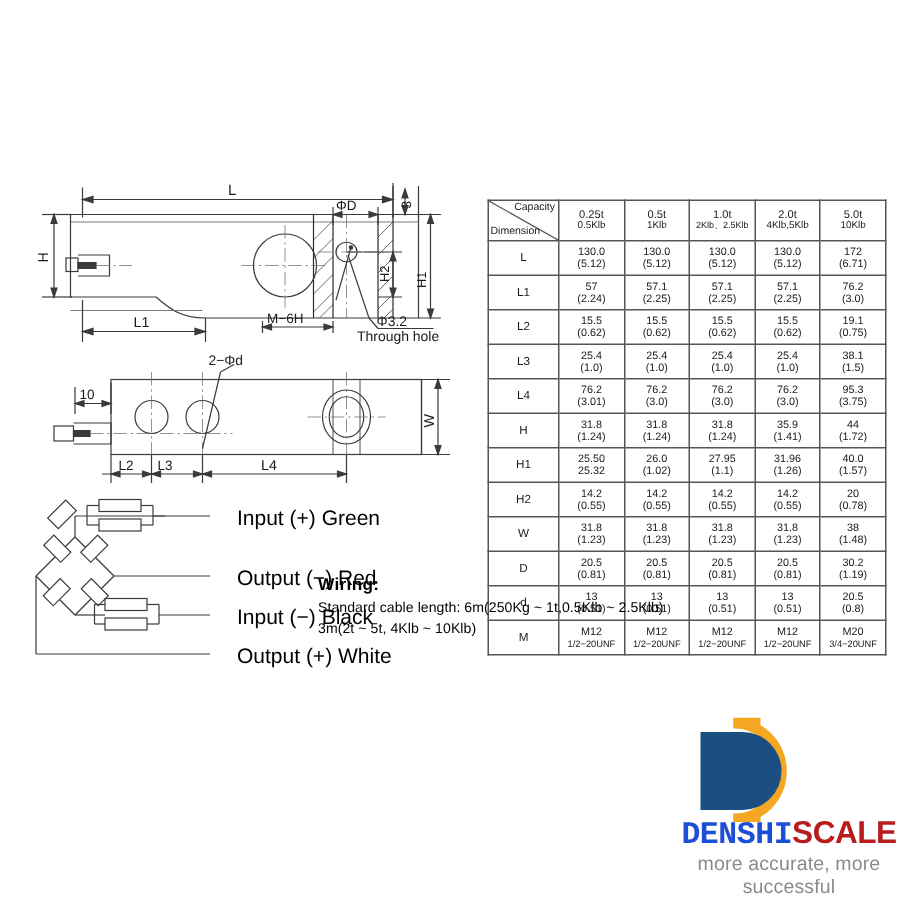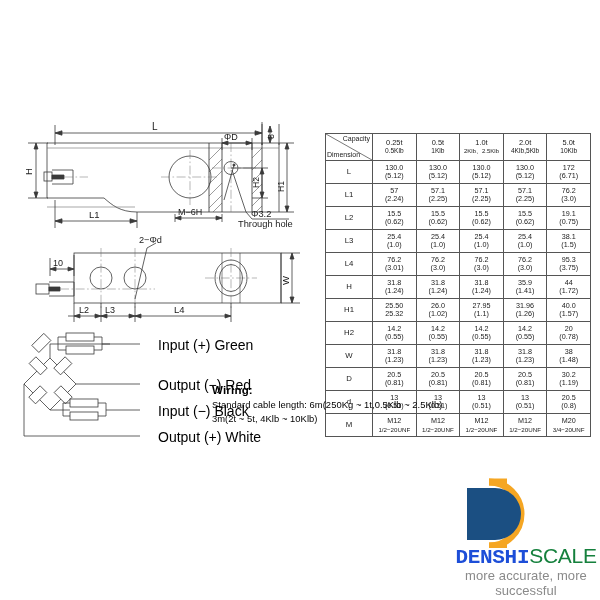--- a/index.html
+++ b/index.html
@@ -54,21 +54,21 @@
   .wlabel{font-size:14px;white-space:nowrap;}
 
   
   #logo{left:455px;top:478px;width:140px;height:112px;}
   #logo-mark{left:0;top:0;}
   #logo-text{left:-4px;top:66px;width:150px;text-align:center;}
   #logo-text .d1{
     font-size:21px;font-weight:bold;color:#1d4ed8;letter-spacing:-.3px;font-family:Liberation Mono, monospace;
   }
   #logo-text .d2{
-    font-size:21px;font-weight:normal;color:#15803d;letter-spacing:-.3px;
+    font-size:21px;font-weight:bold;color:#b91c1c;letter-spacing:-.3px;
   }
   #logo-tag{
     left:-4px;top:90px;width:150px;text-align:center;
     font-size:13px;color:#8a8a8a;letter-spacing:.1px;
   }
 </style>
 </head>
 <body>
 
 <div class="abs" id="drawing">

